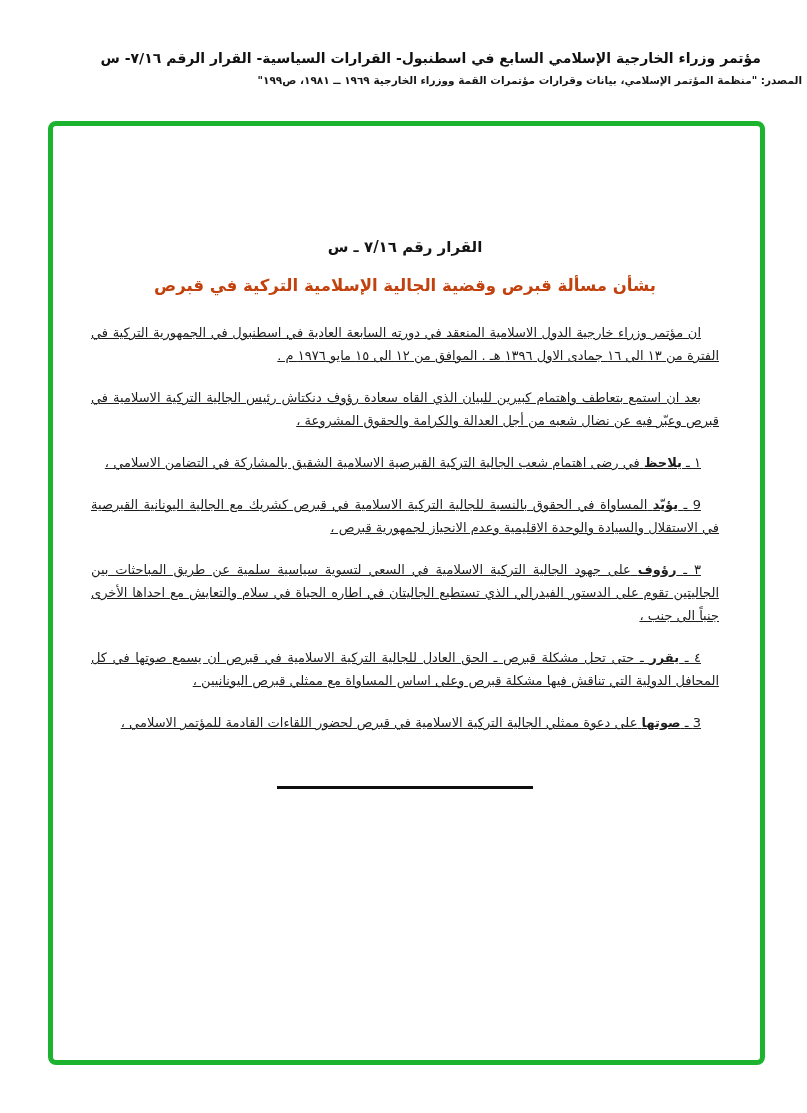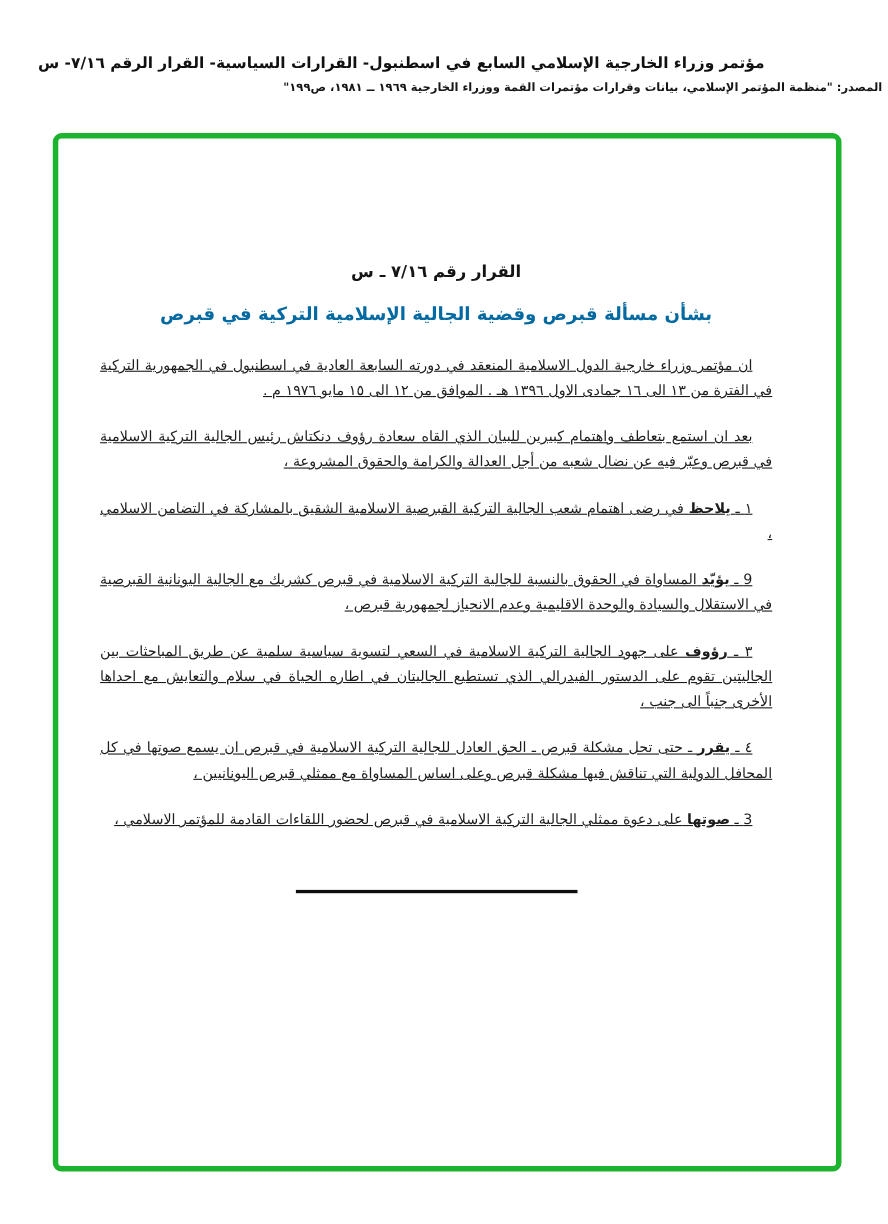--- a/index.html
+++ b/index.html
@@ -11,21 +11,21 @@
     position:relative;
     overflow:hidden;
   }
   
   .page-header{
     position:absolute;top:50px;left:0;right:0;
     direction:rtl;
   }
   .hdr-line1{
     font-size:14px;font-weight:bold;
-    text-align:right;padding-right:112px;
+    text-align:right;padding-right:46px;
     white-space:nowrap;
     color:#111;
   }
   .hdr-line2{
     font-size:10.5px;font-weight:bold;
     text-align:right;padding-right:5px;
     margin-top:8px;white-space:nowrap;
     color:#161616;
   }
   
@@ -34,36 +34,36 @@
     left:48px;top:121px;
     width:707px;height:934px;
     border:5px solid #1cb32e;
     border-radius:8px;
     background:transparent;
     box-sizing:content-box;
   }
   
   .doc-content{
     position:absolute;inset:0;
-    padding:112px 58px 0 38px;
+    padding:112px 41px 0 38px;
     direction:rtl;
   }
   .doc-title{
     text-align:center;
     font-weight:bold;
     font-size:15px;
     margin:0 0 20px 0;
     color:#141414;
   }
   .doc-subtitle{
     text-align:center;
     font-weight:bold;
     font-size:16.5px;
     margin:0 0 26px 0;
-    color:#0369a1;
+    color:#c2410c;
   }
   .para, .item{
     font-size:13px;
     line-height:23px;
     text-align:justify;
     text-align-last:right;
     text-indent:18px;
     margin:0 0 19px 0;
     color:#1d1d1d;
     text-decoration:underline;

